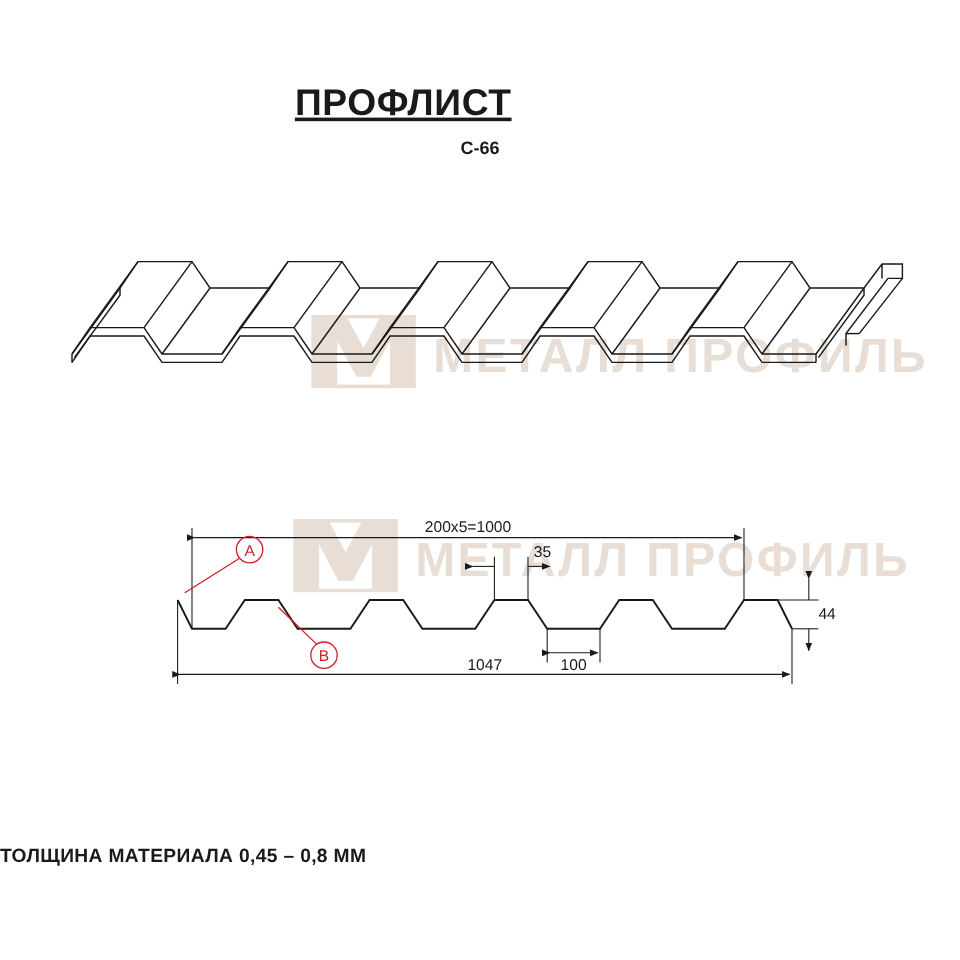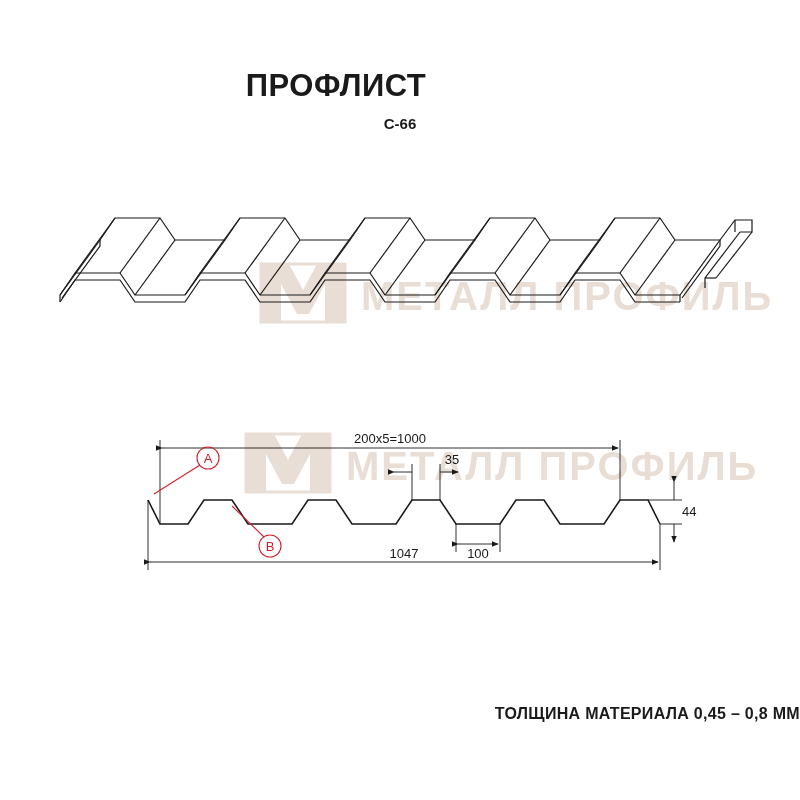--- a/index.html
+++ b/index.html
@@ -22,37 +22,38 @@
   .title {
     position: absolute;
     top: 68px;
     left: 0;
     width: 672px;
     text-align: center;
     font-size: 31px;
     font-weight: bold;
     letter-spacing: 0.5px;
     color: #1a1a1a;
+    text-decoration: underline;
   }
   .subtitle {
     position: absolute;
     top: 115px;
     left: 0;
     width: 800px;
     text-align: center;
     font-size: 15px;
     font-weight: bold;
     color: #1a1a1a;
   }
   .footnote {
     position: absolute;
     top: 705px;
     left: 0;
     width: 800px;
-    text-align: right;
+    text-align: left;
     font-size: 16px;
     font-weight: bold;
     letter-spacing: 0.3px;
     color: #1a1a1a;
   }
   .iso-wrap {
     position: absolute;
     top: 180px;
     left: 40px;
     width: 720px;

